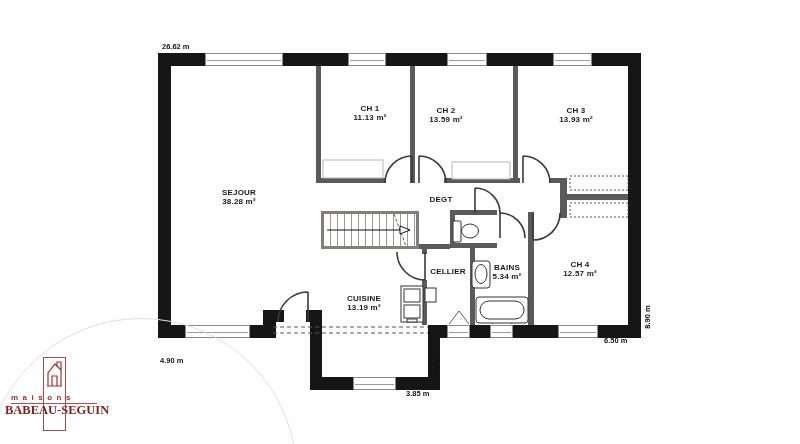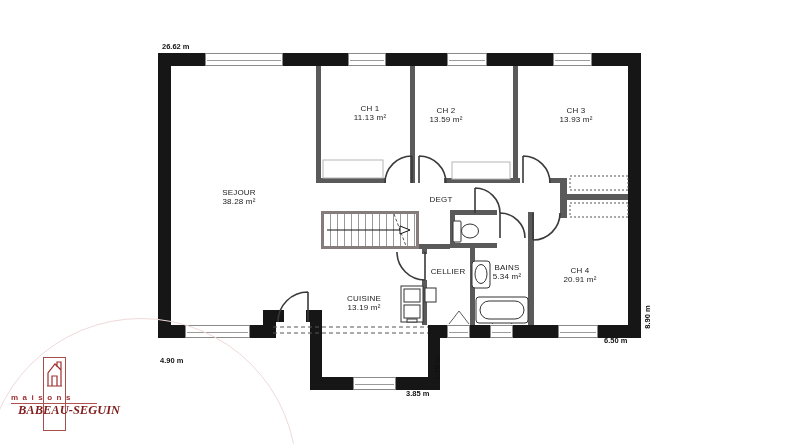--- a/index.html
+++ b/index.html
@@ -6,33 +6,33 @@
   .canvas{position:relative;width:800px;height:444px;background:#fff;overflow:hidden;
           font-family:"Liberation Sans",sans-serif;}
   .wall{position:absolute;background:#161616;}
   .iwall{position:absolute;background:#5a5a5a;}
   .win{position:absolute;background:#fff;border:1px solid #8a8a8a;box-sizing:border-box;}
   .win::after{content:"";position:absolute;left:1px;right:1px;top:50%;border-top:1px solid #9c9c9c;}
   .stairs{position:absolute;left:321px;top:211px;width:98px;height:38px;box-sizing:border-box;
           border:3px solid #857c7c;
           background:repeating-linear-gradient(90deg,#fff 0,#fff 6px,#9a9a9a 6px,#9a9a9a 7px);}
   .rlabel{position:absolute;transform:translate(-50%,-50%);text-align:center;
-          font-size:8px;font-weight:normal;color:#1a1a1a;line-height:9px;white-space:nowrap;letter-spacing:.2px;}
+          font-size:8px;font-weight:bold;color:#1a1a1a;line-height:9px;white-space:nowrap;letter-spacing:.2px;}
   .rlabel span{display:block;}
   .dim{position:absolute;font-size:7.5px;font-weight:bold;color:#111;white-space:nowrap;}
   .dim.rot{transform:translate(-50%,-50%) rotate(-90deg);}
   .overlay{position:absolute;left:0;top:0;pointer-events:none;}
   .logo-circle{position:absolute;left:-15px;top:318px;width:310px;height:310px;
                border:1px solid #f0d9d9;border-radius:50%;}
   .logo-rect{position:absolute;left:43px;top:357px;width:21px;height:72px;border:1px solid #a84d4d;}
   .logo-rect svg{position:absolute;left:0;top:2px;}
   .logo-maisons{position:absolute;left:11px;top:393px;width:86px;font-size:8px;font-weight:bold;
                 color:#a03030;letter-spacing:4.5px;border-bottom:1px solid #b05050;padding-bottom:1px;}
-  .logo-babeau{position:absolute;left:18px;top:403px;font-family:"Liberation Serif",serif;
-               font-style:italic;font-weight:bold;font-size:12.5px;color:#801d1d;white-space:nowrap;}
+  .logo-babeau{position:absolute;left:5px;top:403px;font-family:"Liberation Serif",serif;
+               font-weight:bold;font-size:12.5px;color:#801d1d;white-space:nowrap;}
   .title{position:absolute;left:686px;top:398px;font-size:20px;color:#d9544a;white-space:nowrap;}
 </style>
 </head>
 <body>
 
 <div class="canvas">
 
   <div>
     <div class="wall" style="left:158px;top:53px;width:483px;height:13px"></div>
     <div class="wall" style="left:158px;top:53px;width:13px;height:285px"></div>
@@ -154,23 +154,23 @@
     <span>11.13 m²</span>
   </div>
   <div class="rlabel" style="left:446px;top:115px">
     <span>CH 2</span>
     <span>13.59 m²</span>
   </div>
   <div class="rlabel" style="left:576px;top:115px">
     <span>CH 3</span>
     <span>13.93 m²</span>
   </div>
-  <div class="rlabel" style="left:580px;top:275px">
+  <div class="rlabel" style="left:580px;top:269px">
     <span>CH 4</span>
-    <span>20.91 m²</span>
+    <span>12.57 m²</span>
   </div>
   <div class="rlabel" style="left:441px;top:199px">
     <span>DEGT</span>
   </div>
   <div class="rlabel" style="left:448px;top:271px">
     <span>CELLIER</span>
   </div>
   <div class="rlabel" style="left:507px;top:272px">
     <span>BAINS</span>
     <span>5.34 m²</span>

